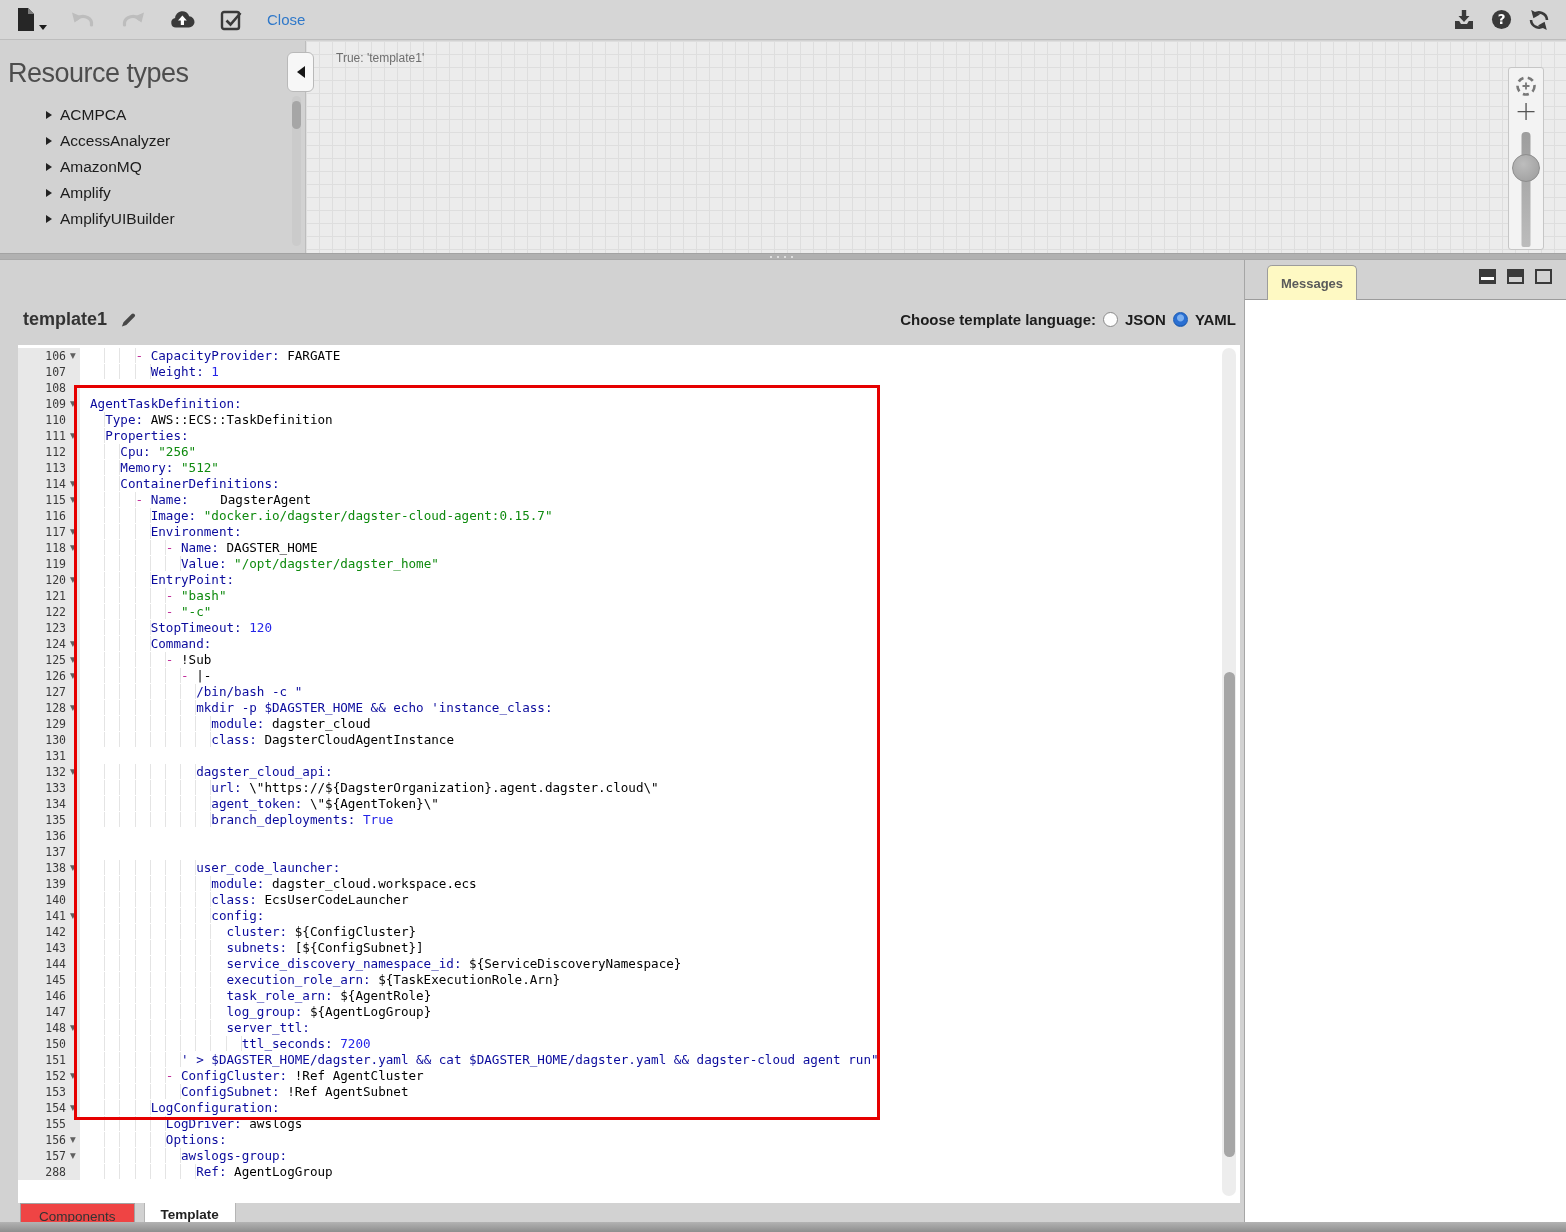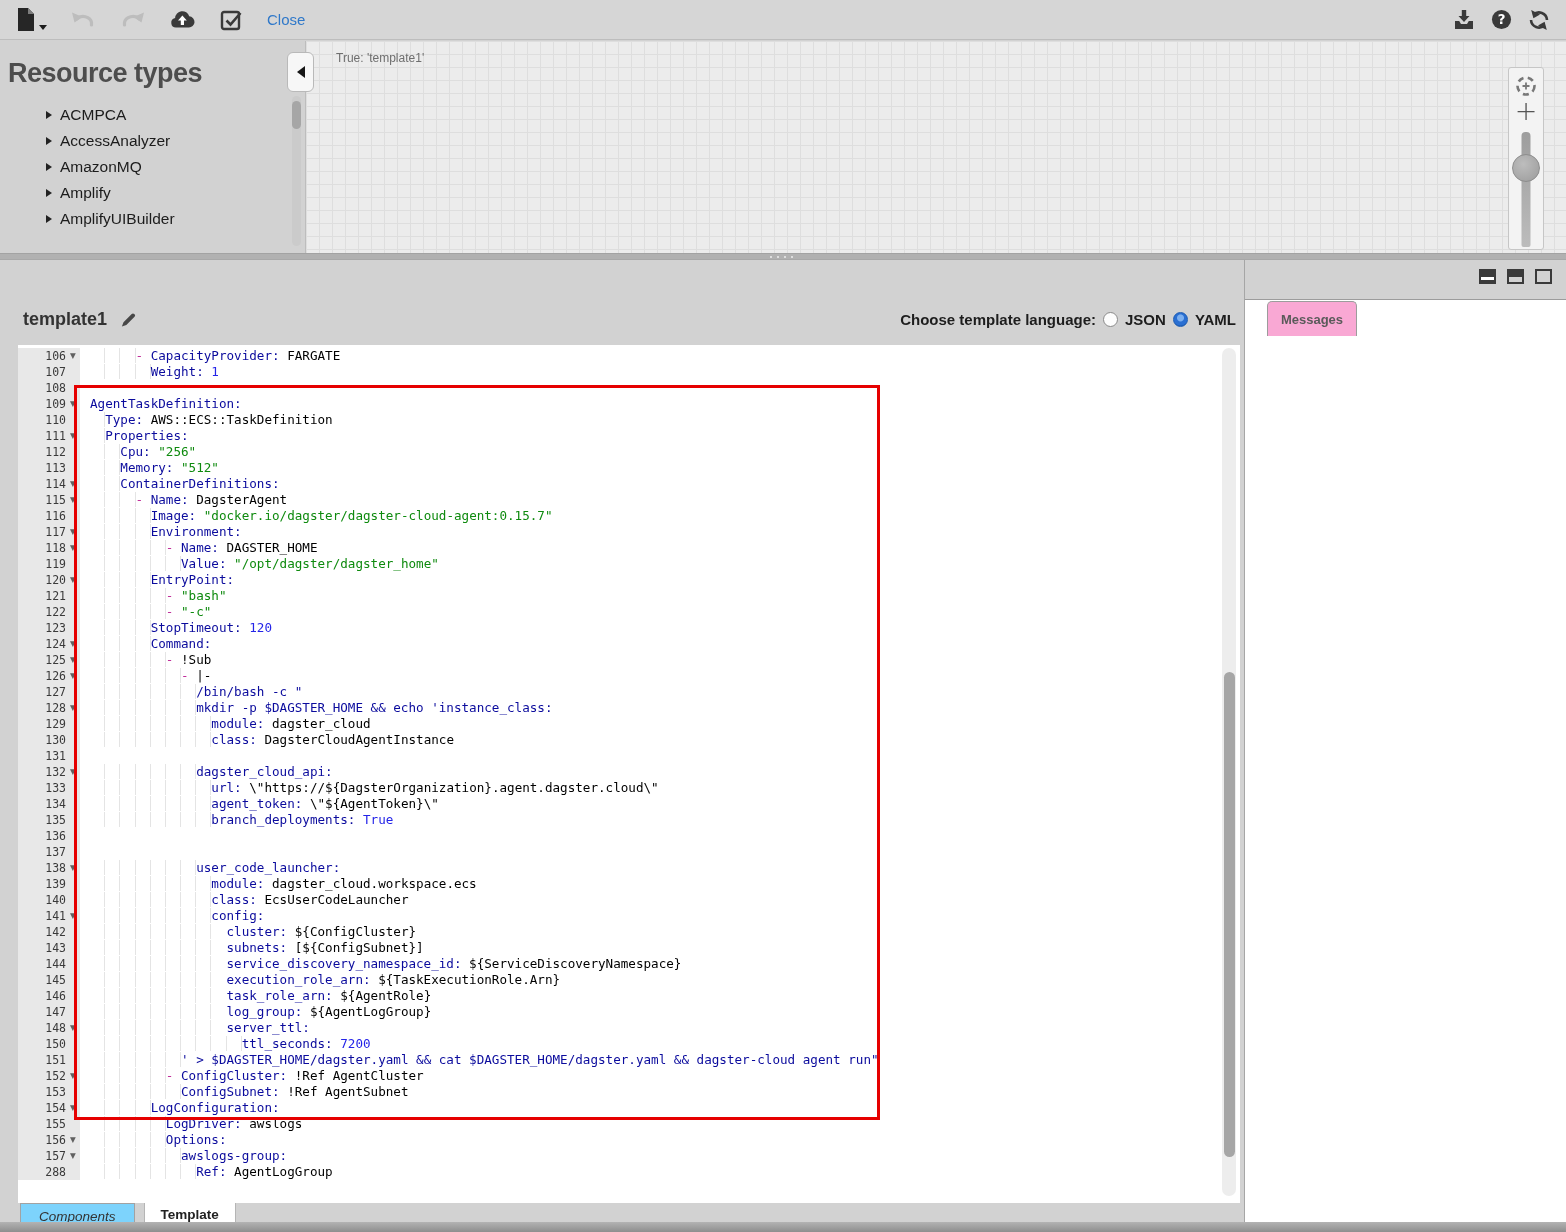--- a/index.html
+++ b/index.html
@@ -13,21 +13,21 @@
   .tb-left{display:flex;align-items:center;gap:24px;}
   .tb-right{display:flex;align-items:center;gap:16px;}
   .tbtn{background:none;border:none;padding:0;display:flex;align-items:flex-end;cursor:pointer;}
   .caret-down{width:0;height:0;border-left:4px solid transparent;border-right:4px solid transparent;
               border-top:5px solid #1c1c1c;margin-left:3px;margin-bottom:2px;}
   .close-link{color:#2f78c9;font-size:15px;text-decoration:none;cursor:pointer;}
 
   
   .upper{position:absolute;top:41px;left:0;width:100%;height:212px;overflow:hidden;}
   .resource-panel{position:absolute;left:0;top:0;width:305px;height:100%;background:#d2d2d2;overflow:hidden;}
-  .rt-title{font-size:27px;font-weight:bold;color:#4d4d4d;margin:17px 0 0 8px;letter-spacing:-.5px;}
+  .rt-title{font-size:27px;font-weight:normal;color:#4d4d4d;margin:17px 0 0 8px;letter-spacing:-.5px;}
   .rt-list{margin-top:13px;}
   .rt-item{display:flex;align-items:center;height:26px;padding-left:46px;font-size:15.5px;color:#1c1c1c;cursor:pointer;}
   .tri-right{width:0;height:0;border-left:6px solid #222;border-top:4.5px solid transparent;
              border-bottom:4.5px solid transparent;margin-right:8px;flex:none;}
   .rt-scroll{position:absolute;left:292px;top:55px;width:9px;height:150px;background:#cbcbcb;border-radius:5px;}
   .rt-thumb{width:9px;height:28px;background:#a6a6a6;border-radius:5px;margin-top:5px;}
 
   .canvas{position:absolute;left:305px;top:0;right:0;height:100%;
           background-color:#ececec;border-left:1px solid #bdbdbd;
           background-image:linear-gradient(#dedede 1px,transparent 1px),
@@ -84,30 +84,30 @@
   .line{padding-left:10px;flex:1;}
   .indent{background-image:repeating-linear-gradient(90deg,transparent 0,transparent 14.18px,#e4e4e4 14.18px,#e4e4e4 15.18px);}
   .red-box{position:absolute;left:56px;top:40px;width:806px;height:735px;border:3px solid #e60000;
            box-sizing:border-box;pointer-events:none;z-index:5;}
   .ed-vscroll{position:absolute;right:4px;top:3px;width:14px;height:848px;background:#ededed;border-radius:7px;}
   .ed-thumb{position:absolute;left:1.5px;top:324px;width:11px;height:485px;background:#a6a6a6;border-radius:6px;cursor:grab;}
 
   
   .ed-tabs{position:absolute;left:20px;top:936px;display:flex;gap:9px;height:26px;}
   .ed-tab{padding:0 18px;font-size:13.5px;display:flex;align-items:center;cursor:pointer;box-sizing:border-box;}
-  .ed-tab.inactive{background:#7dd3fc;border:1px solid #a2a2a2;color:#333;font-style:italic;}
+  .ed-tab.inactive{background:#ef4444;border:1px solid #a2a2a2;color:#333;}
   .ed-tab.active{background:#fff;border:1px solid #b5b5b5;border-top:none;font-weight:bold;color:#222;
                  border-bottom:3px solid #eba21a;padding:0 16px;}
 
   
   .right-pane{position:absolute;left:1244px;top:0;right:0;height:100%;border-left:1px solid #a6a6a6;box-sizing:border-box;}
-  .msg-tab{position:absolute;left:22px;top:5px;width:90px;height:35px;background:#f9a8d4;
+  .msg-tab{position:absolute;left:22px;top:5px;width:90px;height:35px;background:#fef9c3;
            border:1px solid #9c9c9c;border-bottom:none;border-radius:5px 5px 0 0;display:flex;
            align-items:center;justify-content:center;font-size:13px;font-weight:bold;color:#5a5a5a;
-           box-sizing:border-box;z-index:2;cursor:pointer;margin-top:36px;}
+           box-sizing:border-box;z-index:2;cursor:pointer;}
   .pane-icons{position:absolute;right:14px;top:9px;display:flex;gap:11px;}
   .pi{width:17px;height:15px;border:2px solid #3a3a3a;box-sizing:border-box;cursor:pointer;}
   .pi1{background:linear-gradient(180deg,#3a3a3a 0 58%,#fff 58% 84%,#3a3a3a 84%);}
   .pi2{background:linear-gradient(180deg,#3a3a3a 0 52%,transparent 52%);}
   .pi3{background:transparent;}
   .msg-body{position:absolute;left:0;top:39px;right:0;bottom:0;background:#fff;border-top:1px solid #9c9c9c;}
 
   .bottom-strip{position:absolute;left:0;bottom:0;width:100%;height:10px;
                 background:linear-gradient(#b3b3b3,#8e8e8e);}
 </style>
@@ -250,21 +250,21 @@
         <div id="code-rows">
             <div class="row"><div class="gut"><span class="num">106</span><span class="fold">▼</span></div><div class="line"><span class="indent">      </span><span style="color: rgb(193, 47, 155);">- </span><span style="color: rgb(11, 11, 157);">CapacityProvider:</span><span style="color: rgb(0, 0, 0);"> FARGATE</span></div></div>
             <div class="row"><div class="gut"><span class="num">107</span><span class="fold"></span></div><div class="line"><span class="indent">        </span><span style="color: rgb(11, 11, 157);">Weight:</span><span style="color: rgb(36, 36, 232);"> 1</span></div></div>
             <div class="row"><div class="gut"><span class="num">108</span><span class="fold"></span></div><div class="line"></div></div>
             <div class="row"><div class="gut"><span class="num">109</span><span class="fold">▼</span></div><div class="line"><span style="color: rgb(11, 11, 157);">AgentTaskDefinition:</span></div></div>
             <div class="row"><div class="gut"><span class="num">110</span><span class="fold"></span></div><div class="line"><span class="indent">  </span><span style="color: rgb(11, 11, 157);">Type:</span><span style="color: rgb(0, 0, 0);"> AWS::ECS::TaskDefinition</span></div></div>
             <div class="row"><div class="gut"><span class="num">111</span><span class="fold">▼</span></div><div class="line"><span class="indent">  </span><span style="color: rgb(11, 11, 157);">Properties:</span></div></div>
             <div class="row"><div class="gut"><span class="num">112</span><span class="fold"></span></div><div class="line"><span class="indent">    </span><span style="color: rgb(11, 11, 157);">Cpu:</span><span style="color: rgb(14, 138, 14);"> "256"</span></div></div>
             <div class="row"><div class="gut"><span class="num">113</span><span class="fold"></span></div><div class="line"><span class="indent">    </span><span style="color: rgb(11, 11, 157);">Memory:</span><span style="color: rgb(14, 138, 14);"> "512"</span></div></div>
             <div class="row"><div class="gut"><span class="num">114</span><span class="fold">▼</span></div><div class="line"><span class="indent">    </span><span style="color: rgb(11, 11, 157);">ContainerDefinitions:</span></div></div>
-            <div class="row"><div class="gut"><span class="num">115</span><span class="fold">▼</span></div><div class="line"><span class="indent">      </span><span style="color: rgb(193, 47, 155);">- </span><span style="color: rgb(11, 11, 157);">Name:</span><span style="color: rgb(0, 0, 0);"> DagsterAgent</span></div></div>
+            <div class="row"><div class="gut"><span class="num">115</span><span class="fold">▼</span></div><div class="line"><span class="indent">      </span><span style="color: rgb(193, 47, 155);">- </span><span style="color: rgb(11, 11, 157);">Name:</span><span style="color: rgb(0, 0, 0); margin-left: 24px;"> DagsterAgent</span></div></div>
             <div class="row"><div class="gut"><span class="num">116</span><span class="fold"></span></div><div class="line"><span class="indent">        </span><span style="color: rgb(11, 11, 157);">Image:</span><span style="color: rgb(14, 138, 14);"> "docker.io/dagster/dagster-cloud-agent:0.15.7"</span></div></div>
             <div class="row"><div class="gut"><span class="num">117</span><span class="fold">▼</span></div><div class="line"><span class="indent">        </span><span style="color: rgb(11, 11, 157);">Environment:</span></div></div>
             <div class="row"><div class="gut"><span class="num">118</span><span class="fold">▼</span></div><div class="line"><span class="indent">          </span><span style="color: rgb(193, 47, 155);">- </span><span style="color: rgb(11, 11, 157);">Name:</span><span style="color: rgb(0, 0, 0);"> DAGSTER_HOME</span></div></div>
             <div class="row"><div class="gut"><span class="num">119</span><span class="fold"></span></div><div class="line"><span class="indent">            </span><span style="color: rgb(11, 11, 157);">Value:</span><span style="color: rgb(14, 138, 14);"> "/opt/dagster/dagster_home"</span></div></div>
             <div class="row"><div class="gut"><span class="num">120</span><span class="fold">▼</span></div><div class="line"><span class="indent">        </span><span style="color: rgb(11, 11, 157);">EntryPoint:</span></div></div>
             <div class="row"><div class="gut"><span class="num">121</span><span class="fold"></span></div><div class="line"><span class="indent">          </span><span style="color: rgb(193, 47, 155);">- </span><span style="color: rgb(14, 138, 14);">"bash"</span></div></div>
             <div class="row"><div class="gut"><span class="num">122</span><span class="fold"></span></div><div class="line"><span class="indent">          </span><span style="color: rgb(193, 47, 155);">- </span><span style="color: rgb(14, 138, 14);">"-c"</span></div></div>
             <div class="row"><div class="gut"><span class="num">123</span><span class="fold"></span></div><div class="line"><span class="indent">        </span><span style="color: rgb(11, 11, 157);">StopTimeout:</span><span style="color: rgb(36, 36, 232);"> 120</span></div></div>
             <div class="row"><div class="gut"><span class="num">124</span><span class="fold">▼</span></div><div class="line"><span class="indent">        </span><span style="color: rgb(11, 11, 157);">Command:</span></div></div>
             <div class="row"><div class="gut"><span class="num">125</span><span class="fold">▼</span></div><div class="line"><span class="indent">          </span><span style="color: rgb(193, 47, 155);">- </span><span style="color: rgb(0, 0, 0);">!Sub</span></div></div>

